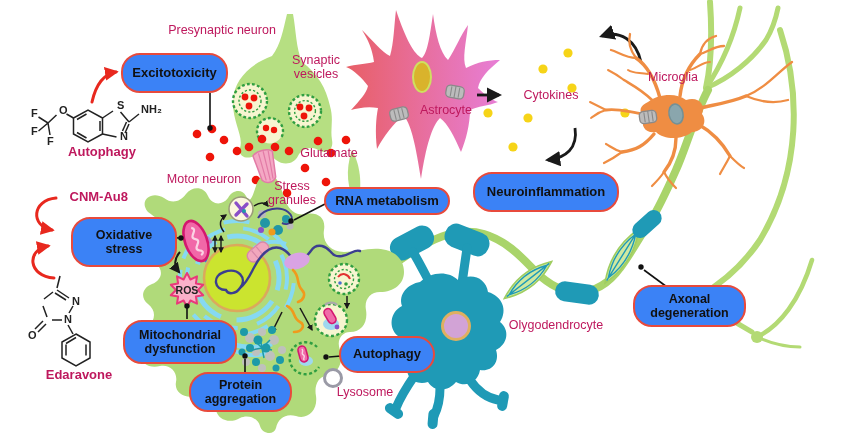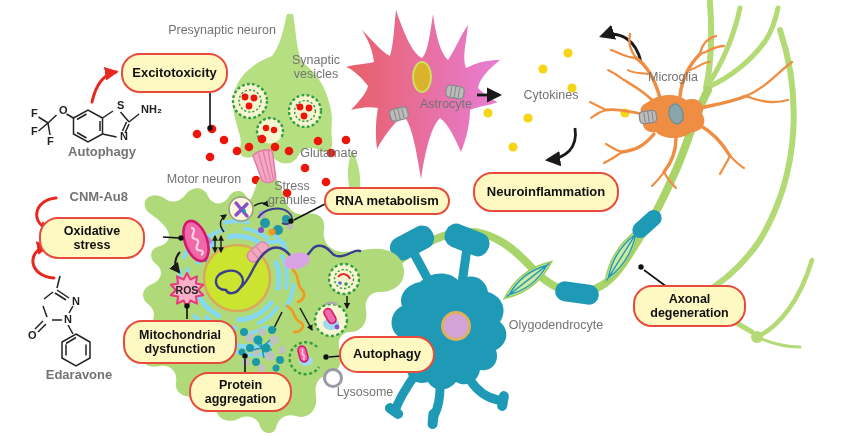--- a/index.html
+++ b/index.html
@@ -1,21 +1,21 @@
 <!DOCTYPE html>
 <html><head>
 <meta charset="utf-8">
 <style>
   html,body{margin:0;padding:0;background:#fff;}
   .stage{position:relative;width:842px;height:436px;background:#fff;overflow:hidden;
          font-family:"Liberation Sans",sans-serif;}
   .art{position:absolute;left:0;top:0;}
-  .lbl{position:absolute;color:#737373;font-size:12.5px;line-height:1.1;text-align:center;}
+  .lbl{position:absolute;color:#be185d;font-size:12.5px;line-height:1.1;text-align:center;}
   .lbl.bold{font-weight:bold;font-size:13px;}
-  .rbox{position:absolute;background:#fef9c3;border:2px solid #e84a3c;border-radius:19px;
+  .rbox{position:absolute;background:#3b82f6;border:2px solid #e84a3c;border-radius:19px;
         display:flex;align-items:center;justify-content:center;text-align:center;
         font-weight:bold;font-size:12.5px;color:#111;line-height:1.12;
         padding:10px 6px;box-sizing:border-box;}
 </style>
 </head>
 <body>
 
 <div class="stage">
 
 <svg class="art" width="842" height="436" viewBox="0 0 842 436">
@@ -412,34 +412,34 @@
     <g stroke="none" fill="#222">
       <text x="72" y="305">N</text>
       <text x="64" y="323">N</text>
       <text x="28" y="339">O</text>
     </g>
   </g>
 </svg>
 
 <div class="lbl" style="left:163px;top:24px;width:118px;">Presynaptic neuron</div>
 <div class="lbl" style="left:278px;top:54px;width:76px;">Synaptic vesicles</div>
-<div class="lbl" style="left:412px;top:98px;width:68px;">Astrocyte</div>
+<div class="lbl" style="left:412px;top:104px;width:68px;">Astrocyte</div>
 <div class="lbl" style="left:516px;top:89px;width:70px;">Cytokines</div>
 <div class="lbl" style="left:640px;top:71px;width:66px;">Microglia</div>
 <div class="lbl" style="left:286px;top:147px;width:70px;margin-left:8px;">Glutamate</div>
 <div class="lbl" style="left:160px;top:173px;width:88px;">Motor neuron</div>
 <div class="lbl" style="left:260px;top:180px;width:64px;">Stress granules</div>
 <div class="lbl" style="left:500px;top:319px;width:112px;">Olygodendrocyte</div>
 <div class="lbl" style="left:328px;top:386px;width:74px;">Lysosome</div>
 <div class="lbl bold" style="left:66px;top:145px;width:72px;">Autophagy</div>
 <div class="lbl bold" style="left:44px;top:190px;width:84px;text-align:right;">CNM-Au8</div>
 <div class="lbl bold" style="left:36px;top:368px;width:86px;">Edaravone</div>
 
 <div class="rbox" style="left:121px;top:53px;width:107px;height:40px;font-size:13px;">Excitotoxicity</div>
-<div class="rbox" style="left:39px;top:217px;width:106px;height:42px;">Oxidative stress</div>
+<div class="rbox" style="left:71px;top:217px;width:106px;height:50px;">Oxidative stress</div>
 <div class="rbox" style="left:189px;top:372px;width:103px;height:40px;">Protein aggregation</div>
 <div class="rbox" style="left:123px;top:320px;width:114px;height:44px;">Mitochondrial dysfunction</div>
 <div class="rbox" style="left:324px;top:187px;width:126px;height:28px;font-size:13px;">RNA metabolism</div>
 <div class="rbox" style="left:339px;top:336px;width:96px;height:37px;font-size:13px;">Autophagy</div>
 <div class="rbox" style="left:473px;top:172px;width:146px;height:40px;font-size:13px;">Neuroinflammation</div>
 <div class="rbox" style="left:633px;top:285px;width:113px;height:42px;">Axonal degeneration</div>
 
 </div>
 
 </body></html>

